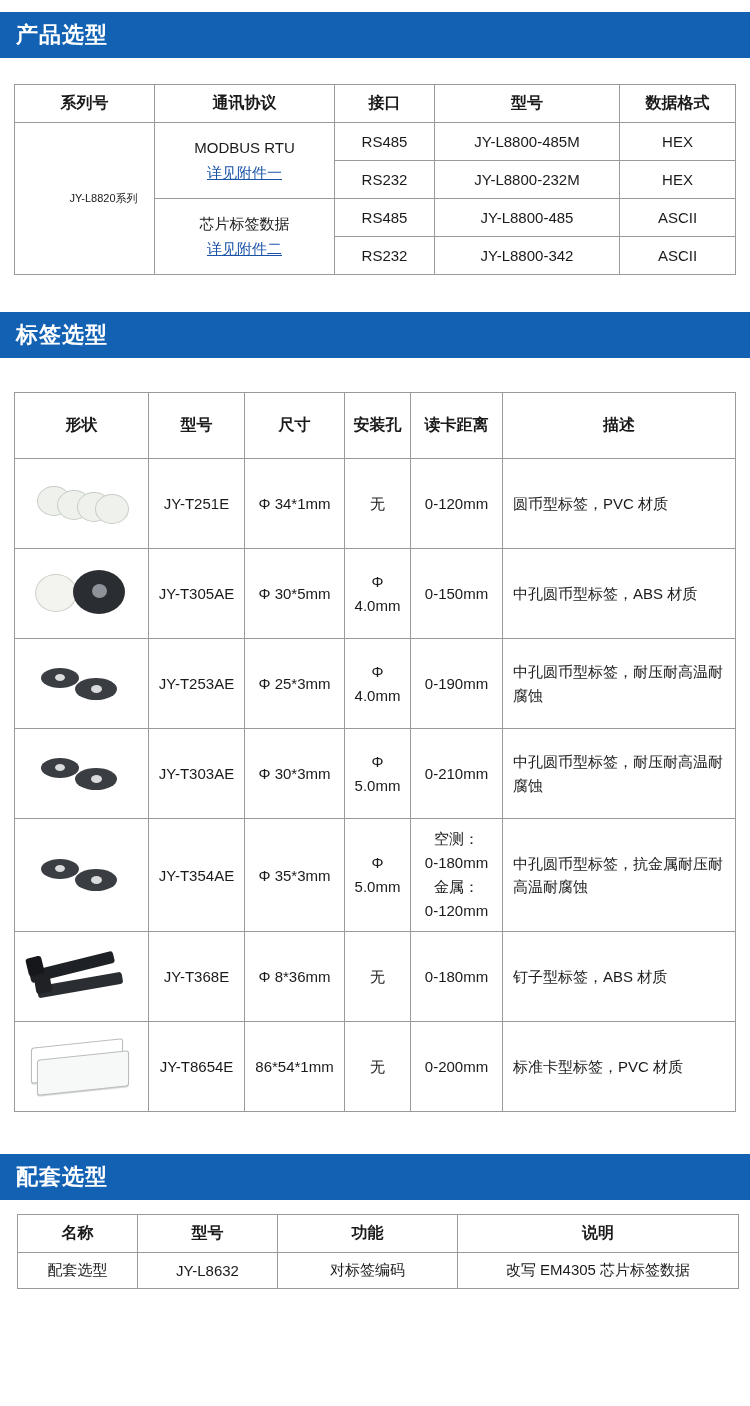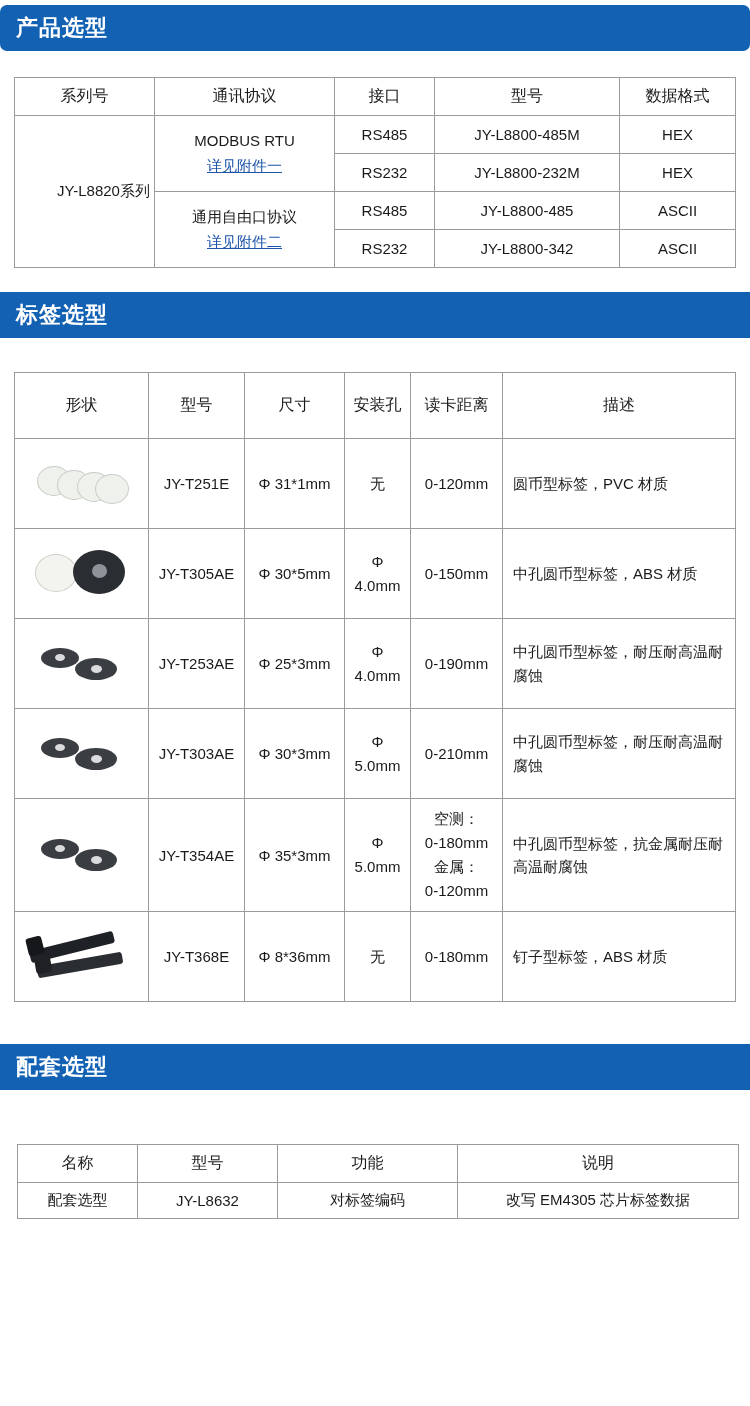--- a/index.html
+++ b/index.html
@@ -22,21 +22,21 @@
     height: 46px;
     background: #1261b3;
     display: flex;
     align-items: center;
     color: #ffffff;
     font-size: 22px;
     font-weight: bold;
     letter-spacing: 1px;
     padding-left: 16px;
   }
-  .banner.first { margin-top: 5px; border-radius: 7px; }
+  .banner.first { margin-top: 12px; }
 
   
   .tbl-wrap {
     padding: 0 14px;
   }
   table.grid {
     border-collapse: collapse;
     width: 722px;
     table-layout: fixed;
     background: #fff;
@@ -44,28 +44,28 @@
   table.grid td, table.grid th {
     border: 1px solid #9a9a9a;
     text-align: center;
     vertical-align: middle;
     font-size: 15px;
     color: #1a1a1a;
     padding: 8px 4px;
     font-weight: normal;
   }
   table.grid th {
-    font-weight: normal;
+    font-weight: bold;
     font-size: 16px;
   }
 
   
   .sec-product { margin-top: 26px; }
   #product-table td, #product-table th { height: 38px; }
-  #product-table .series-cell { font-size: 15px; padding-left: 42px; }
+  #product-table .series-cell { font-size: 11px; padding-left: 42px; }
   .link {
     color: #1b53a8;
     text-decoration: underline;
     display: block;
     margin-top: 2px;
     font-size: 15px;
   }
   .proto-cell { line-height: 1.5; padding: 6px 4px; }
 
   
@@ -75,21 +75,21 @@
   #label-table td.shape-cell { padding: 4px; height: 90px; }
   #label-table td.desc-cell {
     text-align: left;
     padding-left: 10px;
     padding-right: 8px;
     line-height: 1.55;
   }
   .multiline { line-height: 1.6; }
 
   
-  .sec-acc { margin-top: 54px; padding-left: 17px; }
+  .sec-acc { margin-top: 14px; padding-left: 17px; }
   #acc-table th { height: 36px; }
   #acc-table td { height: 34px; }
 
   
   .art { position: relative; width: 130px; height: 76px; margin: 0 auto; }
   .art .d { position: absolute; border-radius: 50%; }
 
   
   .a1 .c1 { left: 4px;  top: 16px; width: 50px; height: 34px; background: #23262b; box-shadow: 0 3px 0 #0e1013; }
   .a1 .c2 { left: 42px; top: 8px;  width: 40px; height: 30px; background: #2b2f34; }
@@ -157,37 +157,37 @@
           <td>JY-L8800-485M</td>
           <td>HEX</td>
         </tr>
         <tr>
           <td>RS232</td>
           <td>JY-L8800-232M</td>
           <td>HEX</td>
         </tr>
         <tr>
           <td class="proto-cell" rowspan="2">
-            <span>通用自由口协议</span>
+            <span>芯片标签数据</span>
             <a class="link" href="#">详见附件二</a>
           </td>
           <td>RS485</td>
           <td>JY-L8800-485</td>
           <td>ASCII</td>
         </tr>
         <tr>
           <td>RS232</td>
           <td>JY-L8800-342</td>
           <td>ASCII</td>
         </tr>
       </tbody>
     </table>
   </div>
 
-  <div class="banner" style="margin-top:24px">
+  <div class="banner" style="margin-top:37px">
     <span>标签选型</span>
   </div>
 
   <div class="tbl-wrap sec-label">
     <table class="grid" id="label-table">
       <thead>
         <tr>
           <th style="width:134px">形状</th>
           <th style="width:96px">型号</th>
           <th style="width:100px">尺寸</th>
@@ -202,21 +202,21 @@
         <tr>
           <td class="shape-cell">
             <div class="art a2">
               <div class="d c c1"></div>
                 <div class="d c c2"></div>
                 <div class="d c c3"></div>
                 <div class="d c c4"></div>
             </div>
           </td>
           <td>JY-T251E</td>
-          <td>Φ 31*1mm</td>
+          <td>Φ 34*1mm</td>
           <td class="multiline">无</td>
           <td>0-120mm</td>
           <td class="desc-cell">圆币型标签，PVC 材质</td>
         </tr>
 
         <tr>
           <td class="shape-cell">
             <div class="art a3">
               <div class="d w"></div>
                 <div class="d b"></div>
@@ -294,20 +294,33 @@
                 <div class="h2"></div>
             </div>
           </td>
           <td>JY-T368E</td>
           <td>Φ 8*36mm</td>
           <td class="multiline">无</td>
           <td>0-180mm</td>
           <td class="desc-cell">钉子型标签，ABS 材质</td>
         </tr>
 
+        <tr>
+          <td class="shape-cell">
+            <div class="art a8">
+              <div class="card k1"></div>
+                <div class="card k2"></div>
+            </div>
+          </td>
+          <td>JY-T8654E</td>
+          <td>86*54*1mm</td>
+          <td class="multiline">无</td>
+          <td>0-200mm</td>
+          <td class="desc-cell">标准卡型标签，PVC 材质</td>
+        </tr>
       </tbody>
     </table>
   </div>
 
   <div class="banner" style="margin-top:42px">
     <span>配套选型</span>
   </div>
 
   <div class="tbl-wrap sec-acc">
     <table class="grid" id="acc-table">

